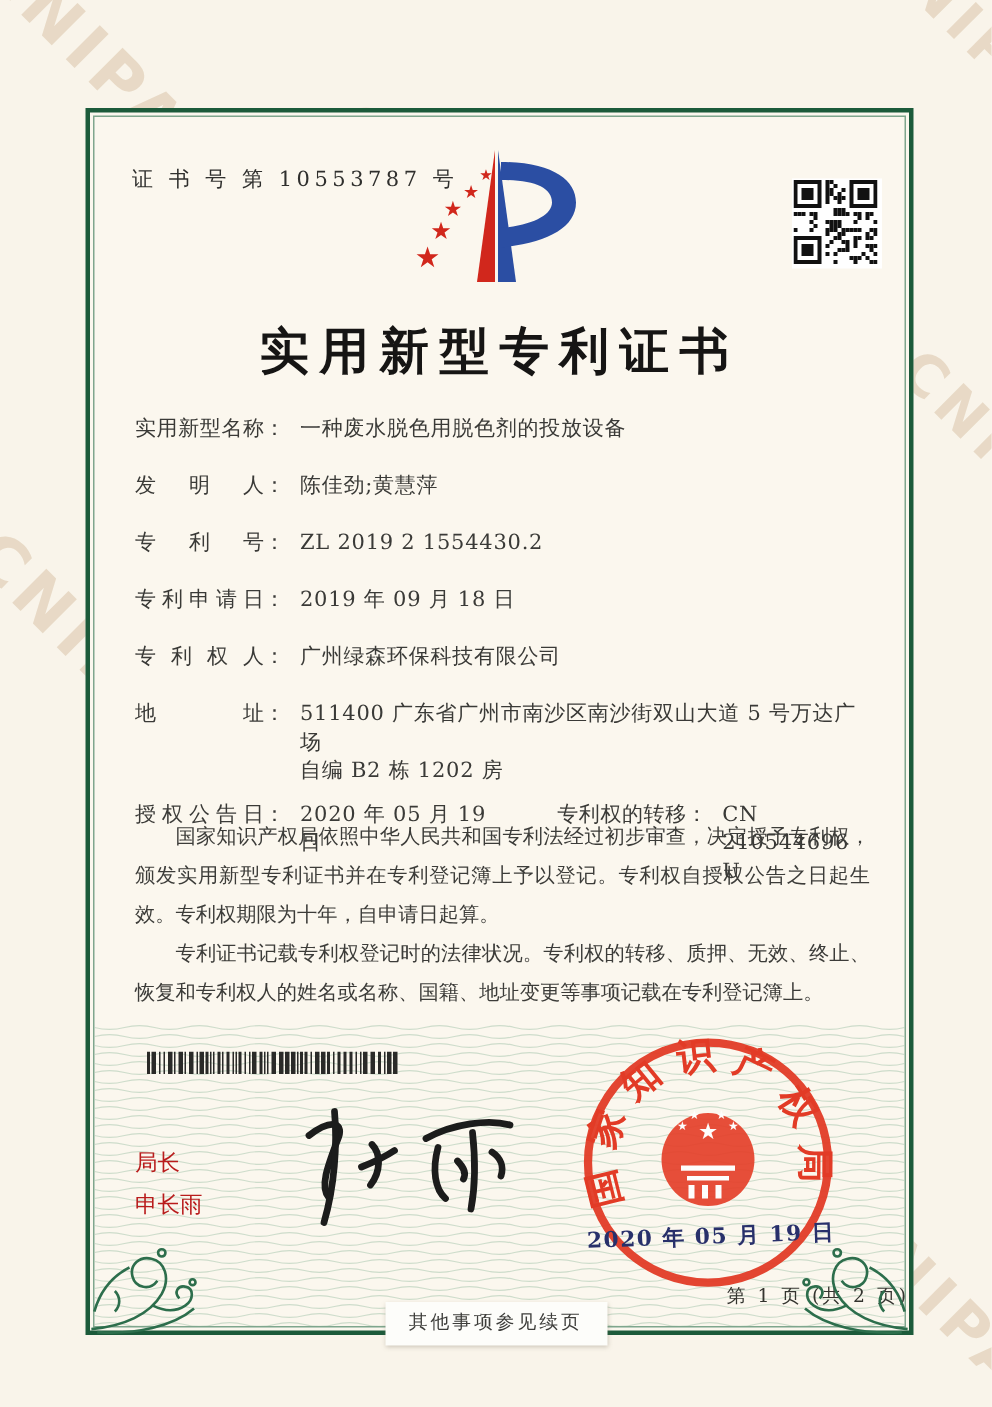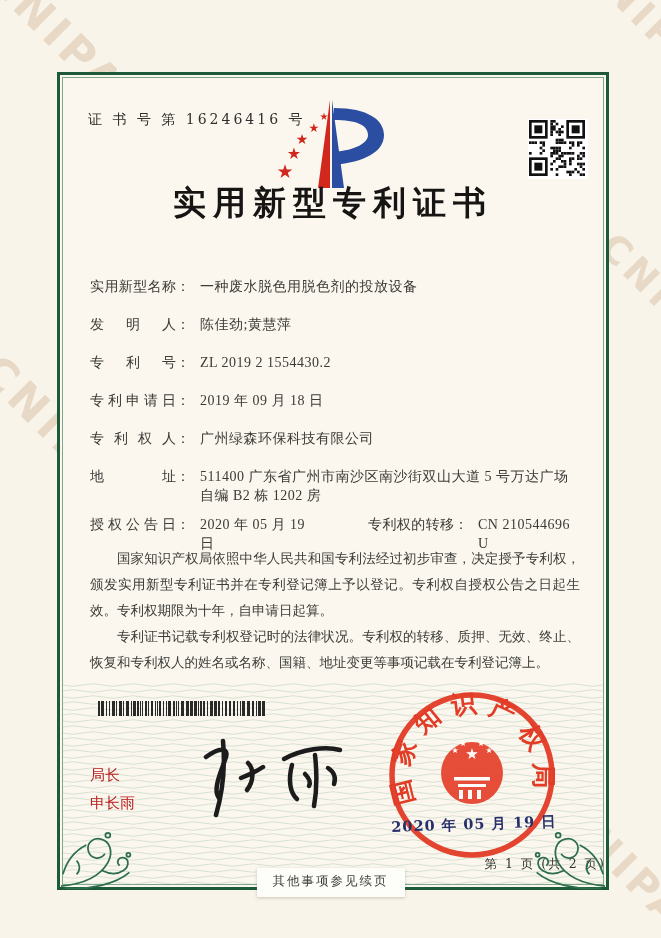--- a/index.html
+++ b/index.html
@@ -26,25 +26,25 @@
     position:absolute;left:57px;top:72px;width:546px;height:812px;
     border:3px solid #1c5a3a;background:#fbf7ee;z-index:2;
   }
   .frame-inner{position:absolute;inset:2px;border:1px solid #7fa68d;pointer-events:none;}
   .waves{position:absolute;left:3px;right:3px;bottom:3px;height:202px;overflow:hidden;z-index:0;}
 
   .certno{position:absolute;left:28px;top:36px;font-size:14px;letter-spacing:3px;color:#2f2f2d;z-index:3;}
   .logo{position:absolute;left:208px;top:18px;width:130px;height:102px;z-index:3;}
   .qr{position:absolute;left:468px;top:44px;width:58px;height:58px;background:#fff;padding:1px;z-index:3;}
   .title{
-    position:absolute;left:0;right:0;top:106px;text-align:center;
+    position:absolute;left:0;right:0;top:137px;text-align:center;
     font-size:33px;font-weight:bold;letter-spacing:7px;color:#161514;z-index:3;
   }
   .fields{position:absolute;left:30px;right:24px;top:202px;font-size:14px;z-index:3;}
-  .frow{display:flex;margin-bottom:19px;line-height:19px;font-family:Liberation Serif, serif;}
+  .frow{display:flex;margin-bottom:19px;line-height:19px;}
   .frow.addr{margin-bottom:10px;}
   .flabel{width:86px;flex:none;text-align:justify;text-align-last:justify;}
   .fcolon{flex:none;margin-right:10px;}
   .fvalue{white-space:pre-line;letter-spacing:.5px;}
   .pair2{display:flex;margin-left:46px;}
 
   .paras{
     position:absolute;left:30px;right:26px;top:470px;z-index:3;
     font-size:13.5px;line-height:26px;text-align:justify;color:#3c3c39;
   }
@@ -117,21 +117,21 @@
         <path d="M0 165 q10 -2.5 20 0 t20 0 t20 0 t20 0 t20 0 t20 0 t20 0 t20 0 t20 0 t20 0 t20 0 t20 0 t20 0 t20 0 t20 0 t20 0 t20 0 t20 0 t20 0 t20 0 t20 0 t20 0 t20 0 t20 0 t20 0 t20 0 t20 0 t20 0" stroke="#8fb79b" stroke-width="0.8" fill="none" opacity="0.42"></path>
         <path d="M0 171 q10 2.5 20 0 t20 0 t20 0 t20 0 t20 0 t20 0 t20 0 t20 0 t20 0 t20 0 t20 0 t20 0 t20 0 t20 0 t20 0 t20 0 t20 0 t20 0 t20 0 t20 0 t20 0 t20 0 t20 0 t20 0 t20 0 t20 0 t20 0 t20 0" stroke="#8fb79b" stroke-width="0.8" fill="none" opacity="0.42"></path>
         <path d="M0 177 q10 -2.5 20 0 t20 0 t20 0 t20 0 t20 0 t20 0 t20 0 t20 0 t20 0 t20 0 t20 0 t20 0 t20 0 t20 0 t20 0 t20 0 t20 0 t20 0 t20 0 t20 0 t20 0 t20 0 t20 0 t20 0 t20 0 t20 0 t20 0 t20 0" stroke="#8fb79b" stroke-width="0.8" fill="none" opacity="0.42"></path>
         <path d="M0 183 q10 2.5 20 0 t20 0 t20 0 t20 0 t20 0 t20 0 t20 0 t20 0 t20 0 t20 0 t20 0 t20 0 t20 0 t20 0 t20 0 t20 0 t20 0 t20 0 t20 0 t20 0 t20 0 t20 0 t20 0 t20 0 t20 0 t20 0 t20 0 t20 0" stroke="#8fb79b" stroke-width="0.8" fill="none" opacity="0.42"></path>
         <path d="M0 189 q10 -2.5 20 0 t20 0 t20 0 t20 0 t20 0 t20 0 t20 0 t20 0 t20 0 t20 0 t20 0 t20 0 t20 0 t20 0 t20 0 t20 0 t20 0 t20 0 t20 0 t20 0 t20 0 t20 0 t20 0 t20 0 t20 0 t20 0 t20 0 t20 0" stroke="#8fb79b" stroke-width="0.8" fill="none" opacity="0.42"></path>
         <path d="M0 195 q10 2.5 20 0 t20 0 t20 0 t20 0 t20 0 t20 0 t20 0 t20 0 t20 0 t20 0 t20 0 t20 0 t20 0 t20 0 t20 0 t20 0 t20 0 t20 0 t20 0 t20 0 t20 0 t20 0 t20 0 t20 0 t20 0 t20 0 t20 0 t20 0" stroke="#8fb79b" stroke-width="0.8" fill="none" opacity="0.42"></path>
         <path d="M0 201 q10 -2.5 20 0 t20 0 t20 0 t20 0 t20 0 t20 0 t20 0 t20 0 t20 0 t20 0 t20 0 t20 0 t20 0 t20 0 t20 0 t20 0 t20 0 t20 0 t20 0 t20 0 t20 0 t20 0 t20 0 t20 0 t20 0 t20 0 t20 0 t20 0" stroke="#8fb79b" stroke-width="0.8" fill="none" opacity="0.42"></path>
       </svg>
   </div>
 
-  <div class="certno">证 书 号 第 16246416 号</div>
+  <div class="certno">证 书 号 第 10553787 号</div>
 
   <div class="logo">
     <svg viewBox="0 0 130 100" width="130" height="102" xmlns="http://www.w3.org/2000/svg">
       <polygon points="62,6 50,94 62,94" fill="#d1271c"></polygon>
       <polygon points="64,6 76,94 64,94" fill="#2b4ea3"></polygon>
       <path d="M66 14 C100 14 116 26 116 41 C116 58 96 68 66 71 L66 58 C88 56 100 49 100 41 C100 31 88 26 66 26 Z" fill="#2b4ea3"></path>
       <text x="56" y="26" font-size="10" fill="#d1271c" text-anchor="middle">★</text>
       <text x="46" y="38" font-size="12" fill="#d1271c" text-anchor="middle">★</text>
       <text x="34" y="50" font-size="14" fill="#d1271c" text-anchor="middle">★</text>
       <text x="26" y="65" font-size="16" fill="#d1271c" text-anchor="middle">★</text>

